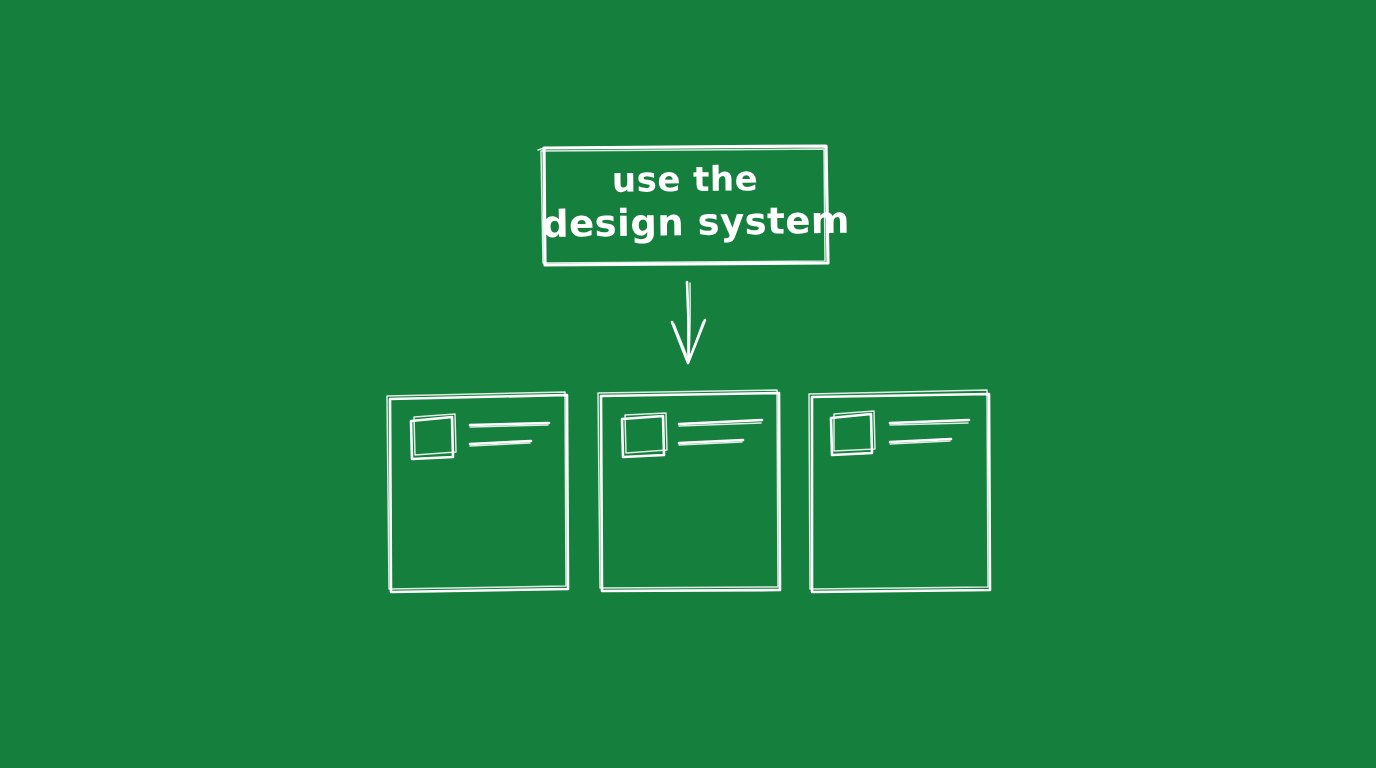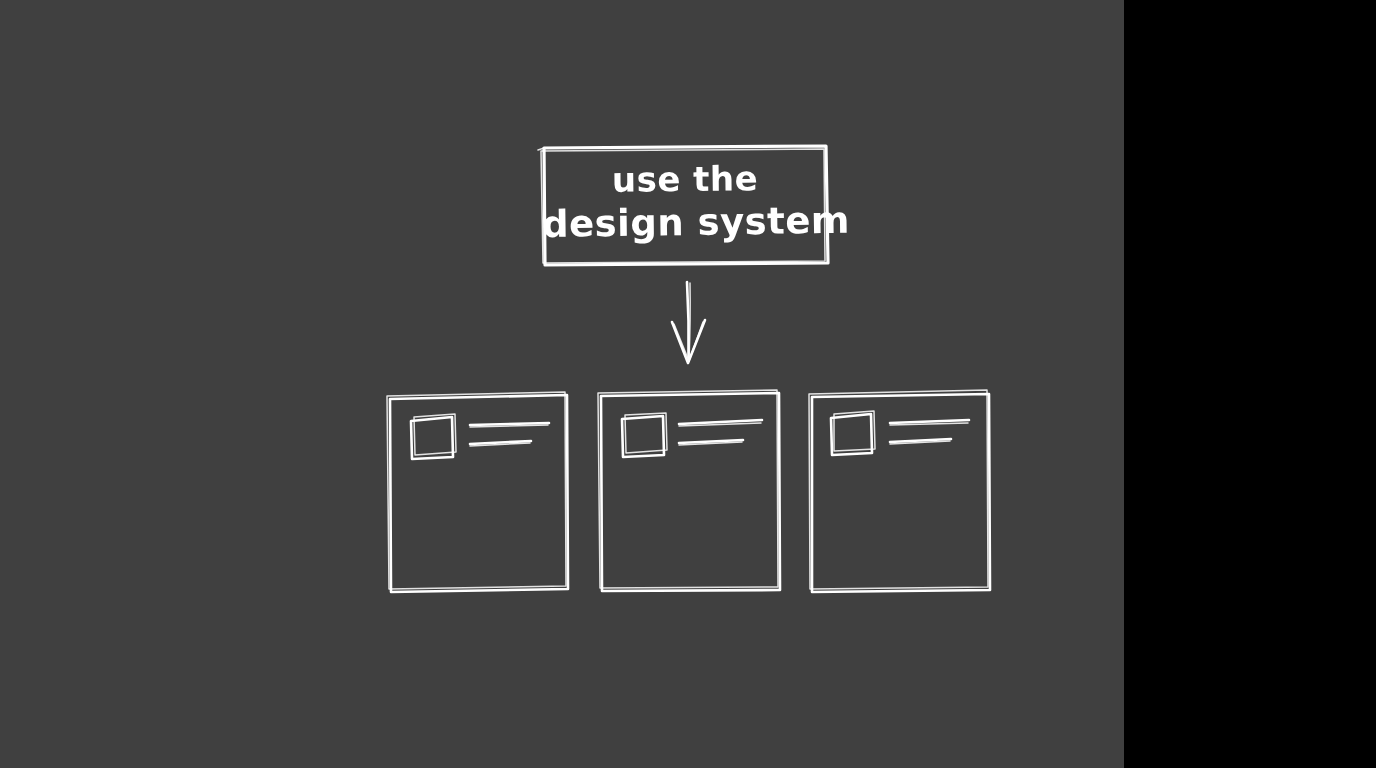--- a/index.html
+++ b/index.html
@@ -8,23 +8,23 @@
     background: #000000;
   }
   body {
     width: 1376px;
     height: 768px;
     overflow: hidden;
     font-family: "DejaVu Sans", sans-serif;
   }
   #stage {
     position: relative;
-    width: 1124px;
+    width: 1376px;
     height: 768px;
-    background: #404040;
+    background: #15803d;
   }
   #sketch {
     position: absolute;
     top: 0;
     left: 0;
     width: 1376px;
     height: 768px;
     display: block;
   }
   .stroke {

